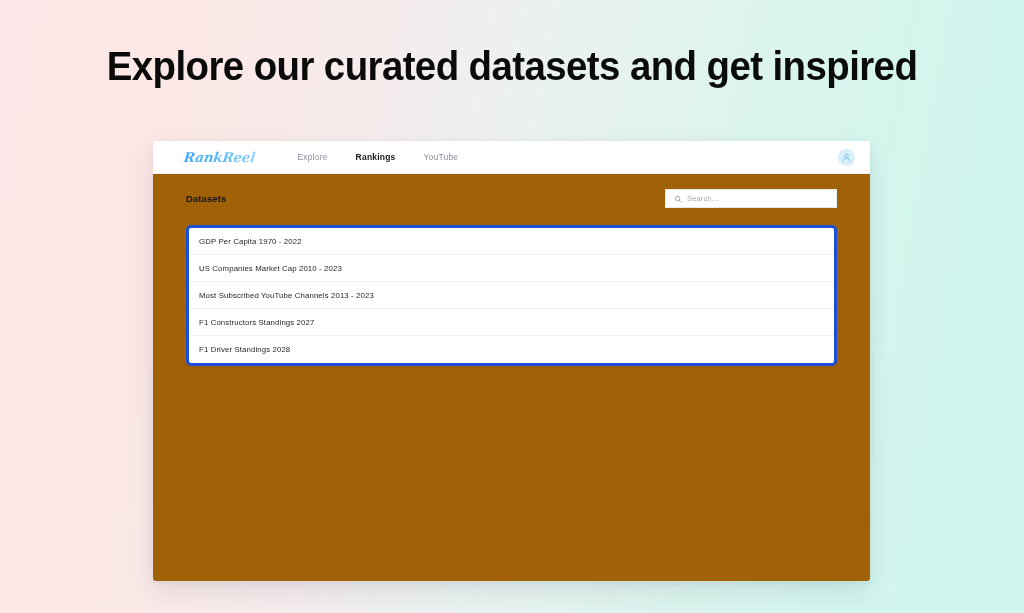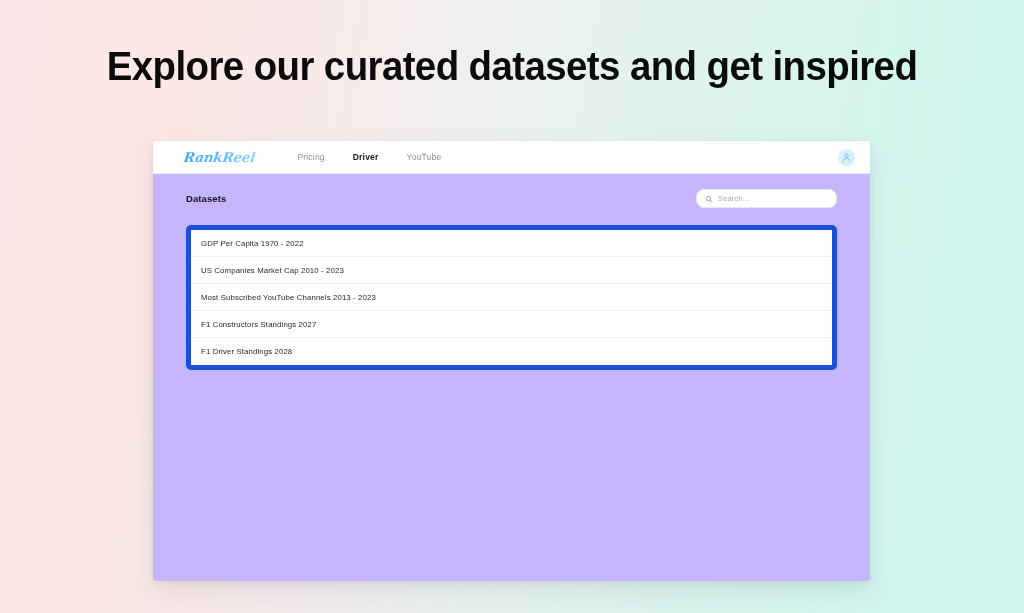--- a/index.html
+++ b/index.html
@@ -109,43 +109,43 @@
     justify-content: center;
     cursor: pointer;
   }
 
   .avatar svg { display: block; }
 
   
   .app-content {
     padding: 15px 33px 0 33px;
     height: calc(100% - 33px);
-    background: #c4b5fd;
+    background: #a16207;
   }
 
   .content-head {
     display: flex;
     align-items: center;
     justify-content: space-between;
     margin-bottom: 17px;
   }
 
   .section-title {
     font-size: 9.5px;
     font-weight: 700;
     color: #13151a;
     letter-spacing: 0.1px;
   }
 
   .search-box {
-    width: 141px;
+    width: 172px;
     height: 19px;
     background: #ffffff;
     border: 1px solid #e6e8ef;
-    border-radius: 8px;
+    border-radius: 0;
     display: flex;
     align-items: center;
     padding: 0 8px;
     gap: 5px;
     cursor: text;
   }
 
   .search-box svg { display: block; flex: 0 0 auto; }
 
   .search-input {
@@ -156,21 +156,21 @@
     font-size: 7.5px;
     color: #42464f;
     width: 100%;
     letter-spacing: 0.15px;
   }
   .search-input::placeholder { color: #a5a9b4; }
 
   
   .dataset-card {
     background: #ffffff;
-    border: 5px solid #1d4ed8;
+    border: 3px solid #1d4ed8;
     border-radius: 5px;
     overflow: hidden;
     box-shadow: 0 1px 2px rgba(30, 32, 60, 0.03);
   }
 
   .dataset-row {
     height: 27px;
     display: flex;
     align-items: center;
     padding: 0 10px;
@@ -192,22 +192,22 @@
 
 <div class="page-heading">Explore our curated datasets and get inspired</div>
 
 <div class="app-window">
 
   <div class="app-nav">
 
     <div class="brand-logo">RankReel</div>
 
     <div class="nav-links">
-      <div class="nav-link">Pricing</div>
-      <div class="nav-link active">Driver</div>
+      <div class="nav-link">Explore</div>
+      <div class="nav-link active">Rankings</div>
       <div class="nav-link">YouTube</div>
     </div>
 
     <div class="nav-spacer"></div>
 
     <div class="avatar">
       <svg width="11" height="11" viewBox="0 0 24 24">
         <circle cx="12" cy="8.3" r="3.7" fill="none" stroke="#6cc2ee" stroke-width="2"></circle>
         <path d="M4.6 20.4c0-4.1 3.3-6.6 7.4-6.6s7.4 2.5 7.4 6.6" fill="none" stroke="#6cc2ee" stroke-width="2" stroke-linecap="round"></path>
       </svg>

